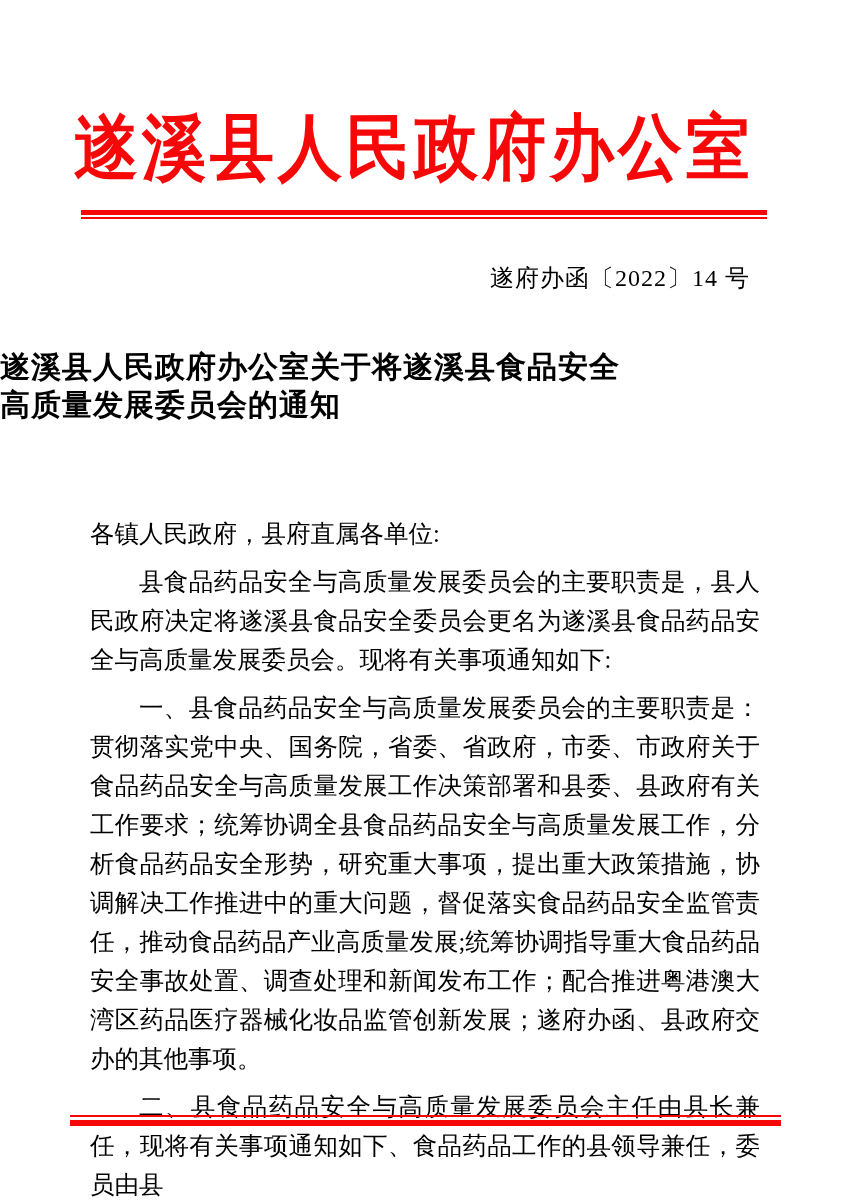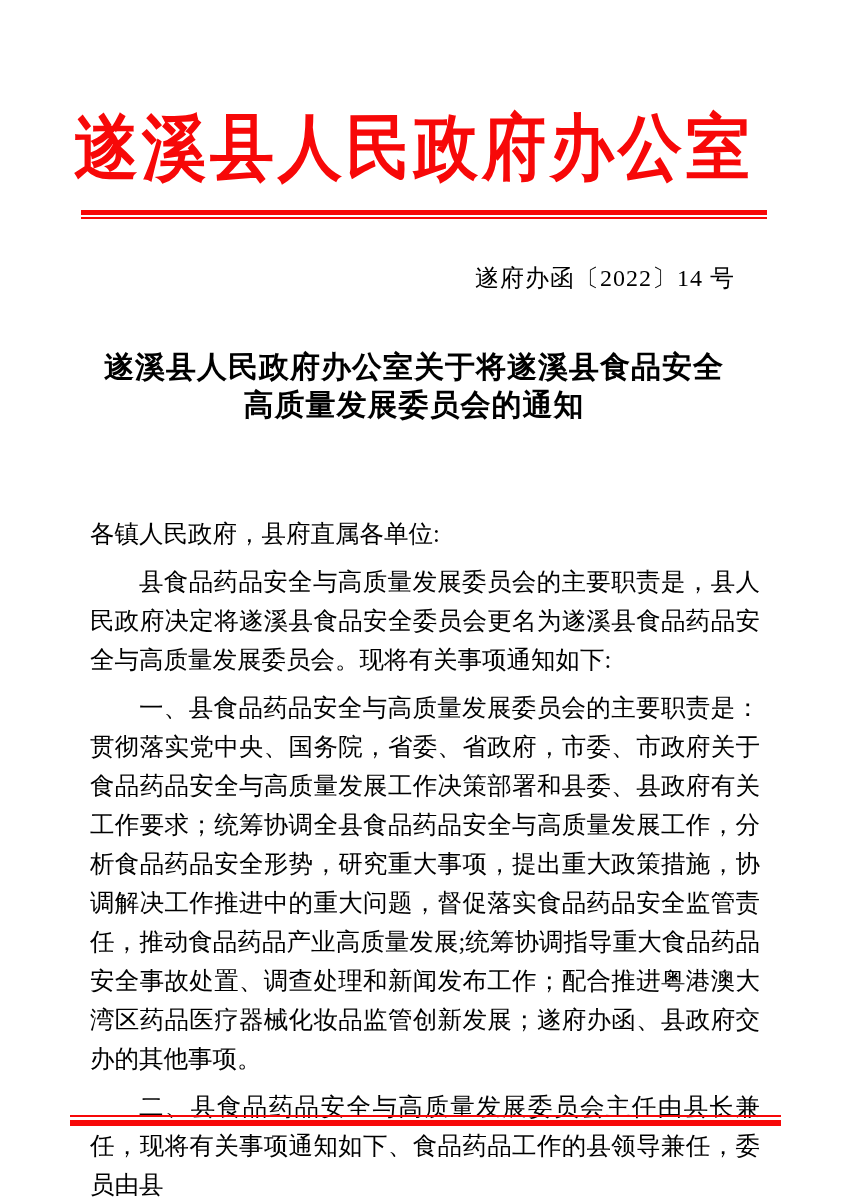--- a/index.html
+++ b/index.html
@@ -53,35 +53,34 @@
     width: 711px;
   }
   .rule-bottom .bar-thin  { height: 2px;   background: #f70808; }
   .rule-bottom .bar-gap   { height: 3px;   background: transparent; }
   .rule-bottom .bar-thick { height: 5.5px; background: #f70808; }
 
   
   .doc-number {
     position: absolute;
     top: 263px;
-    right: 93px;
+    right: 78px;
     font-family: "Liberation Serif", serif;
     font-size: 24px;
     line-height: 30px;
     letter-spacing: 1px;
     white-space: nowrap;
   }
 
   
   .doc-title {
     position: absolute;
     top: 348px;
     left: 0;
     width: 100%;
-    text-align: center;
     font-family: "Liberation Serif", serif;
     font-weight: bold;
     font-size: 30px;
     line-height: 38px;
     letter-spacing: 1px;
   }
 
   
   .doc-body {
     position: absolute;

